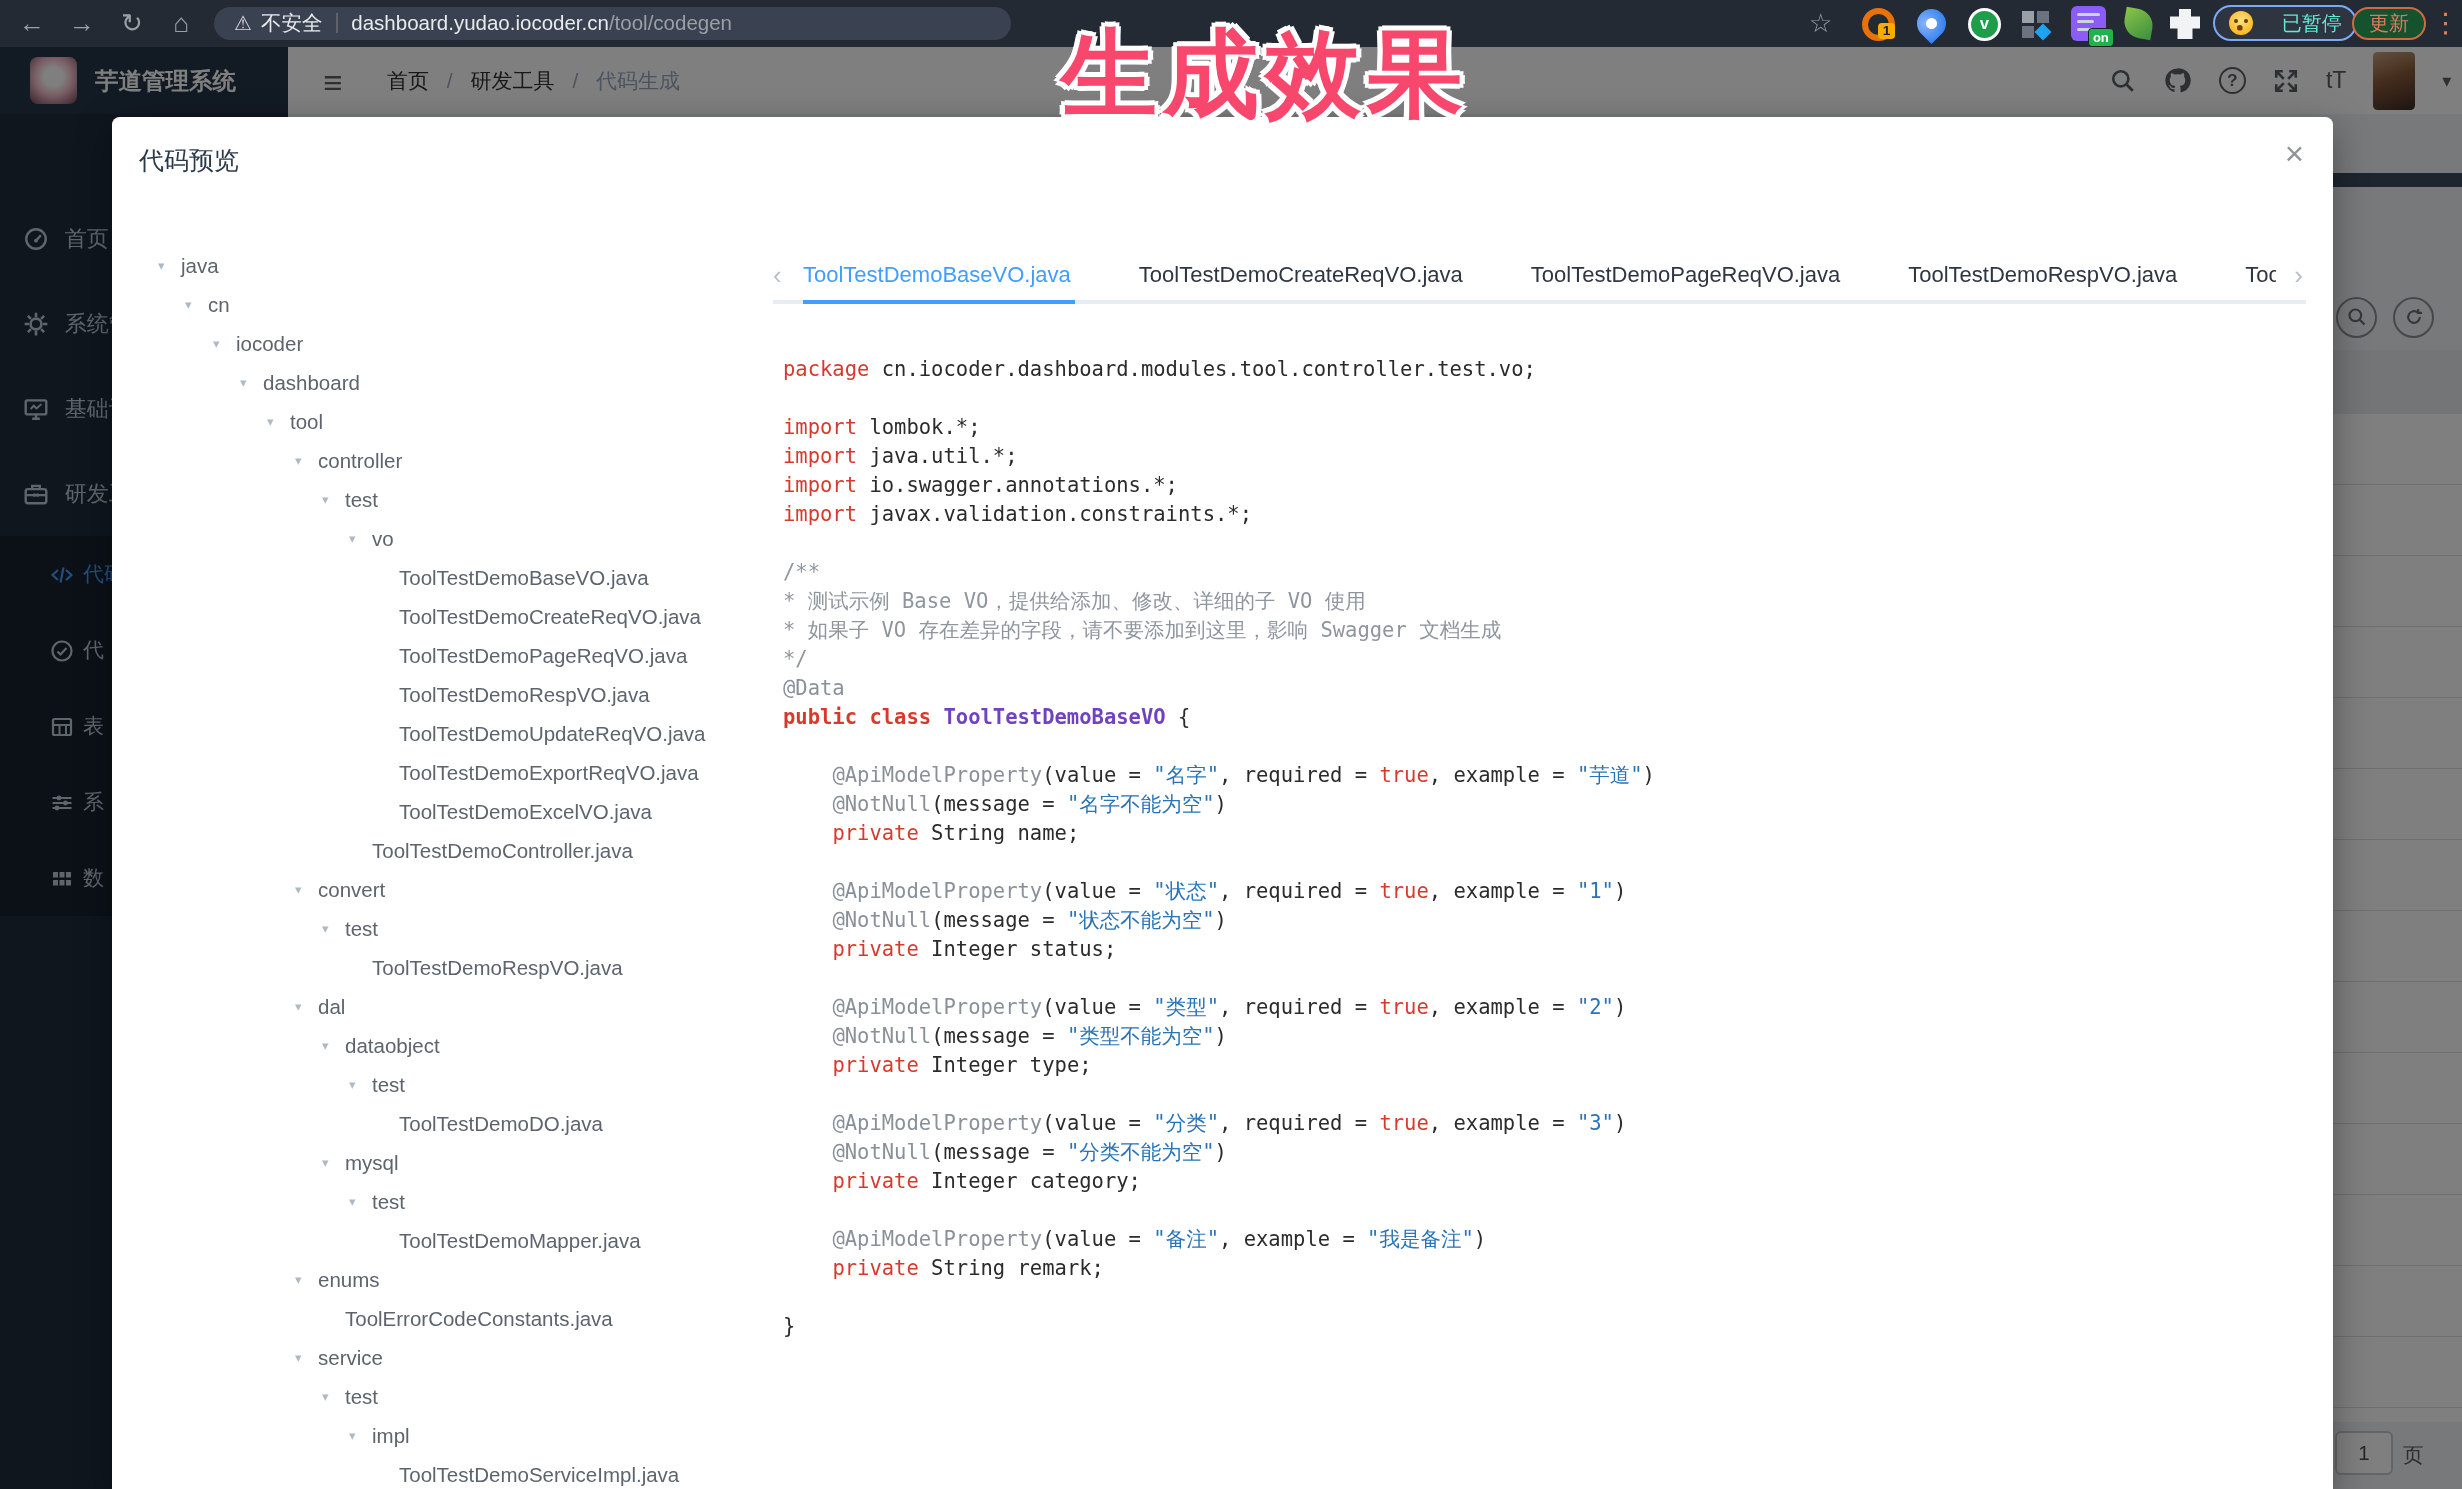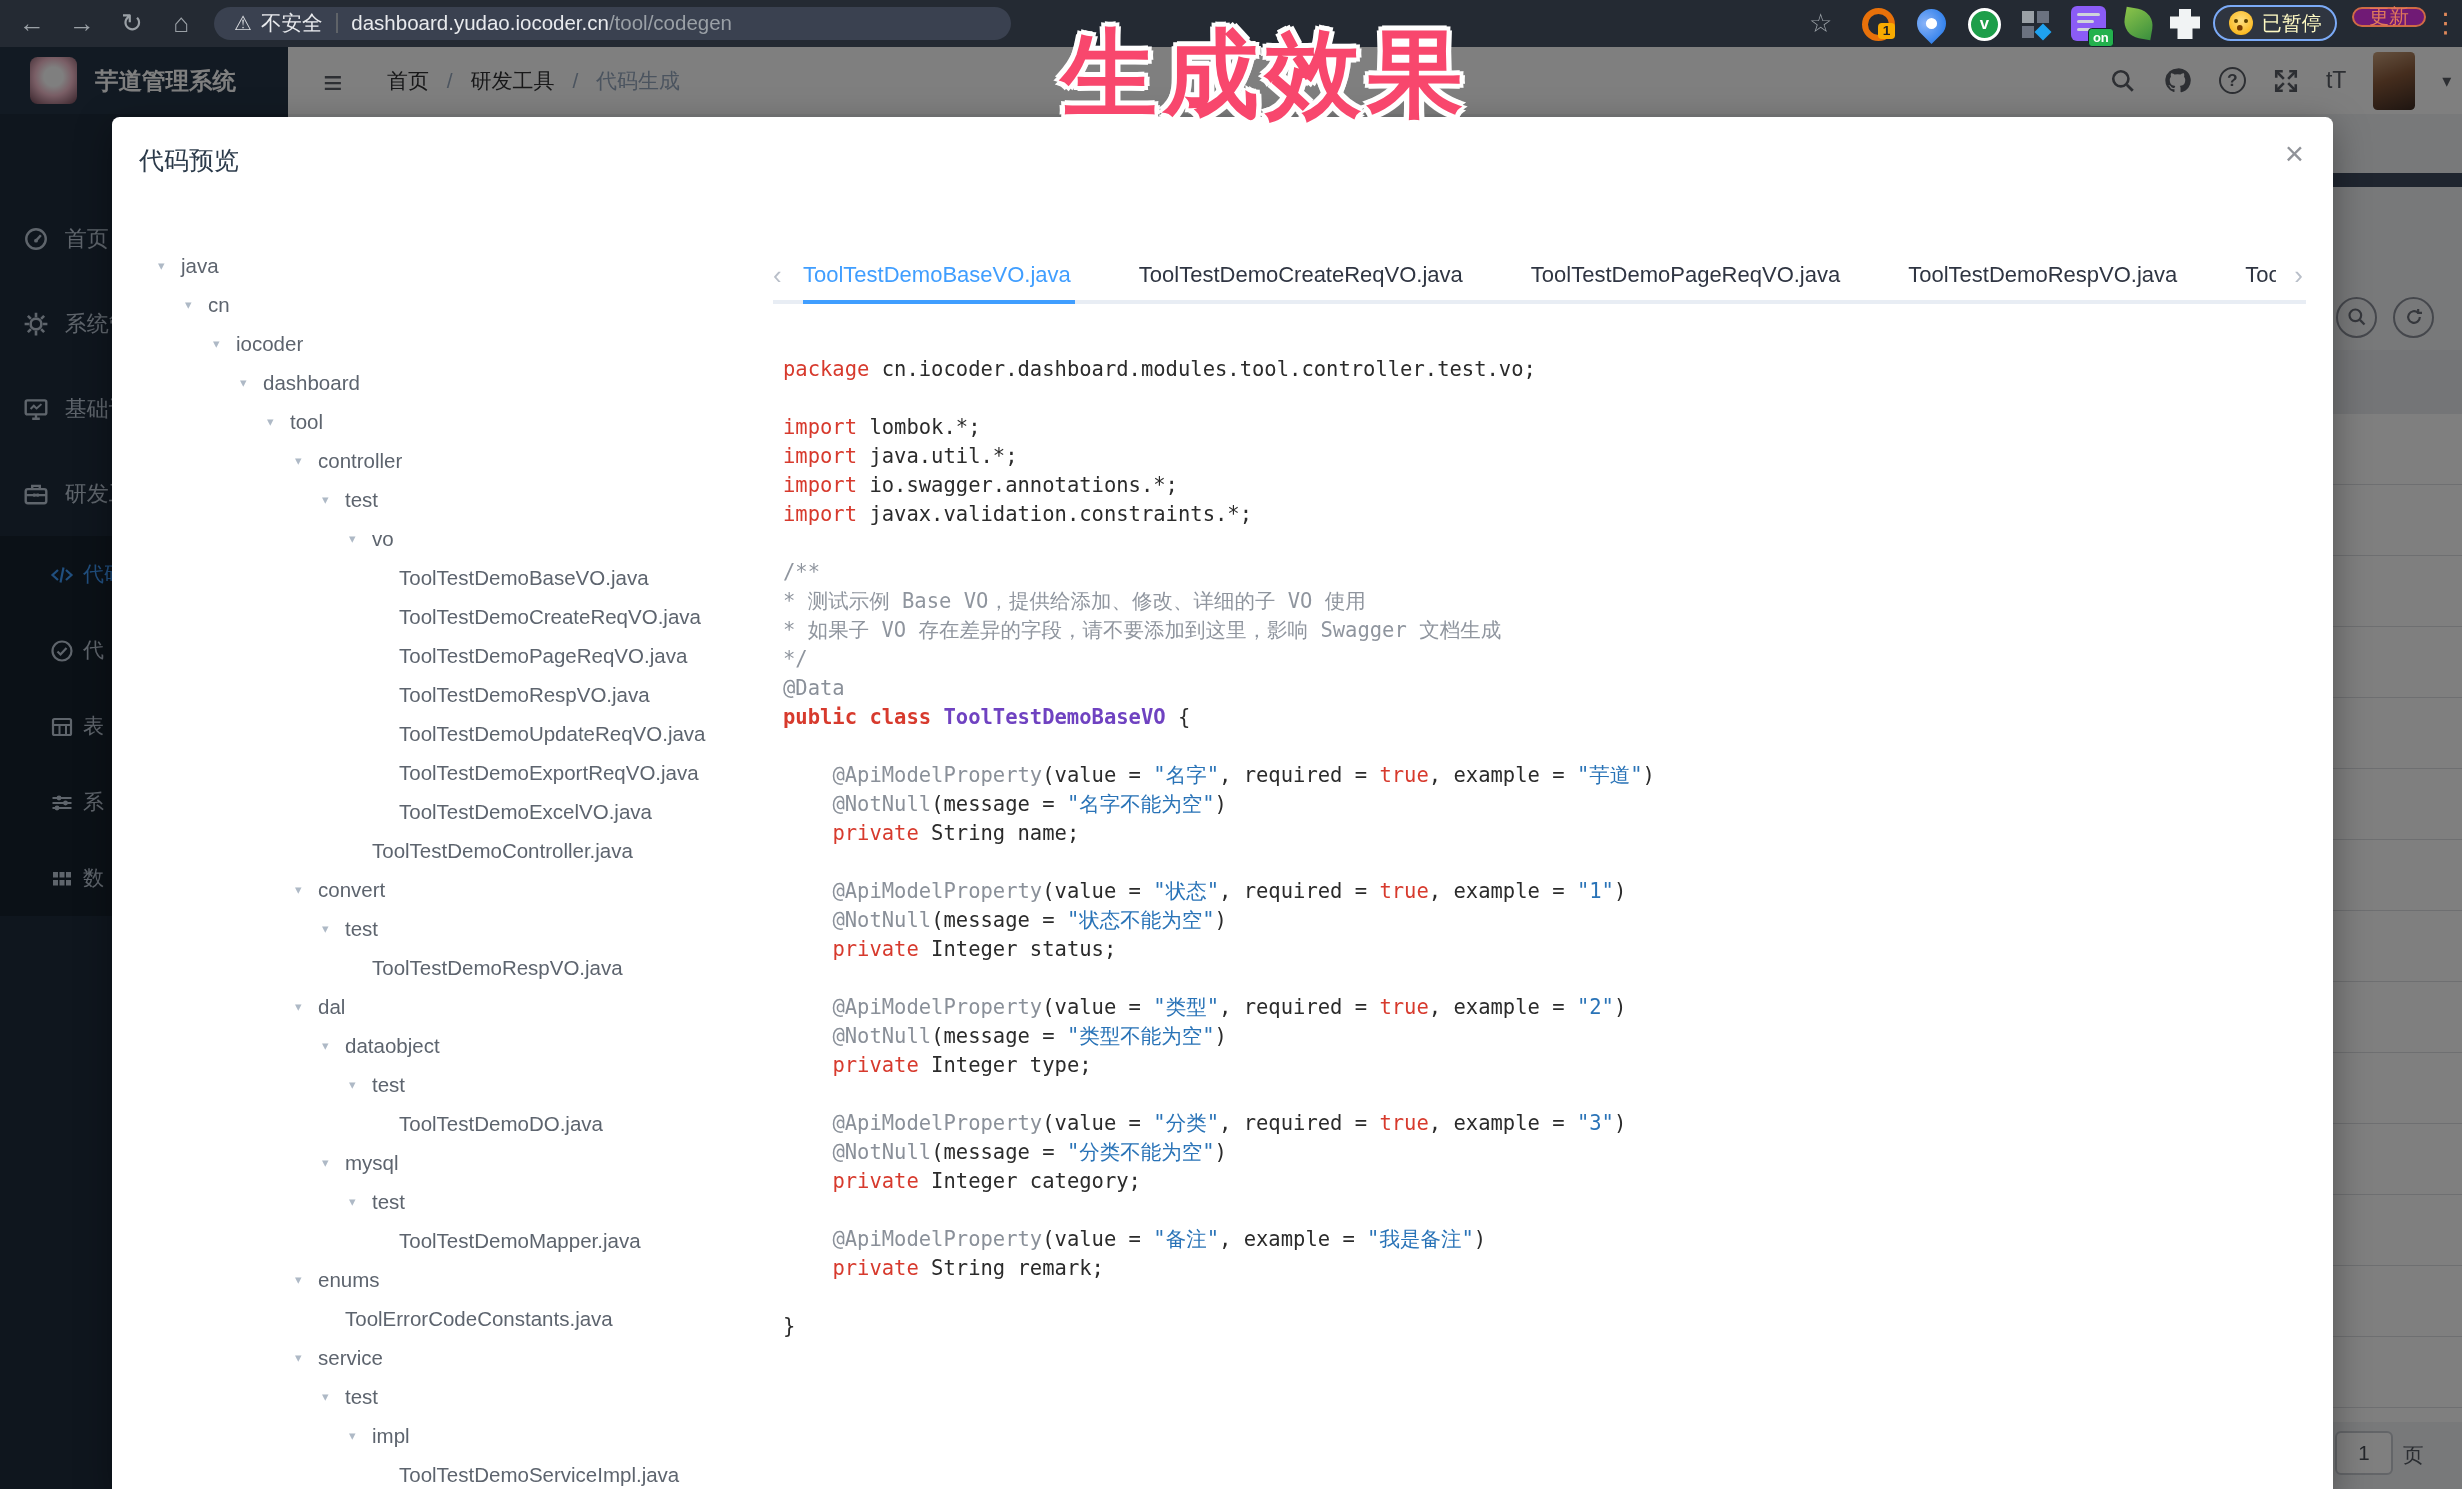--- a/index.html
+++ b/index.html
@@ -38,23 +38,23 @@
     border-radius:3.8px; padding:0.8px 3.8px; font-weight:bold; border:1.5px solid #15202b; }
   .ext-leaf { left:2124px; top:9px; width:29px; height:29px; background:linear-gradient(135deg,#8bc34a,#3a8f3e);
     border-radius:0 60% 0 60%; transform:rotate(10deg); }
   .ext-puzzle { left:2170px; top:9px; width:30px; height:30px; background:#f1f3f4;
     clip-path:polygon(0 25%,30% 25%,30% 0,70% 0,70% 25%,100% 25%,100% 65%,75% 65%,75% 100%,25% 100%,25% 65%,0 65%); }
   .pause-pill { position:absolute; left:2213px; top:5.3px; height:36px; border:2.3px solid #7baaf7; border-radius:20px;
     background:#2f3540; display:flex; align-items:center; gap:9px; padding:0 13.7px; }
   .pause-face { width:24px; height:24px; border-radius:50%; background:radial-gradient(circle at 50% 40%, #ffe082, #f9ab00); position:relative; }
   .pause-face::after{ content:""; position:absolute; left:5.3px; top:7.6px; width:3.8px; height:3.8px; background:#5f4200;
     border-radius:50%; box-shadow:10px 0 0 #5f4200, 3.8px 6.8px 0 0.8px #7a3d00; }
-  .pause-label { color:#fef9c3; font-size:20px; }
-  .update-pill { position:absolute; left:2352px; top:6.8px; height:20px; border:2.3px solid #cf6a45; border-radius:18px;
-    background:#701a75; display:flex; align-items:center; padding:0 15px; color:#e0795a; font-size:20px; }
+  .pause-label { color:#5eead4; font-size:20px;margin-left:20px; }
+  .update-pill { position:absolute; left:2352px; top:6.8px; height:33px; border:2.3px solid #cf6a45; border-radius:18px;
+    background:#14532d; display:flex; align-items:center; padding:0 15px; color:#e0795a; font-size:20px; }
   .menu-dots { position:absolute; left:2432px; top:0; height:47px; line-height:47px; color:#e0885a; font-size:27px; }
 
   
   .app { position:absolute; left:0; top:47px; right:0; bottom:0; background:#f0f2f5; }
   .app-header { position:absolute; left:288px; top:0; right:0; height:67px; background:#fff; }
   .hamburger { position:absolute; left:35px; top:16.7px; font-size:33px; color:#5a5e66; }
   .breadcrumb { position:absolute; left:99px; top:0; height:67px; line-height:67px; font-size:21px; color:#303133; white-space:nowrap;text-align:right; }
   .crumb-sep { color:#97a8be; margin:0 12px; }
   .crumb-current { color:#97a8be; }
   .header-icons { position:absolute; right:10.6px; top:0; height:67px; display:flex; align-items:center; gap:27px; color:#5a5e66; }

